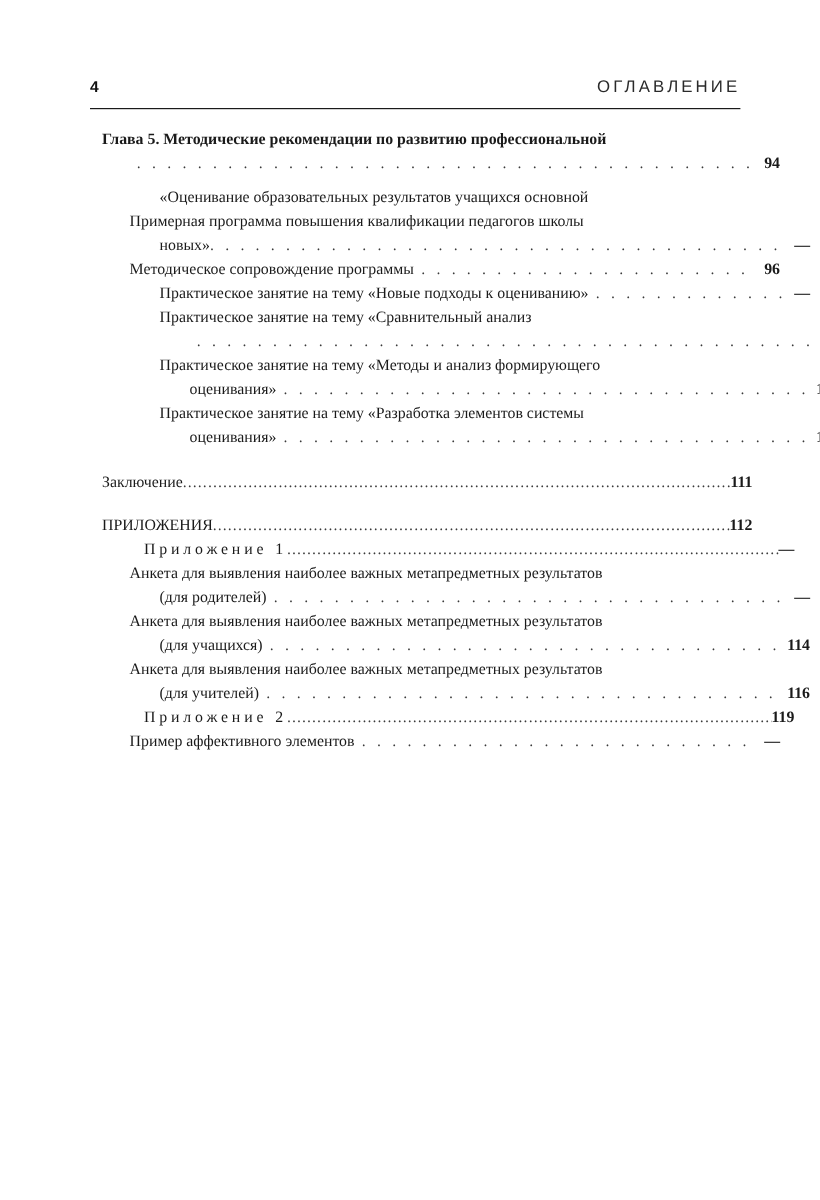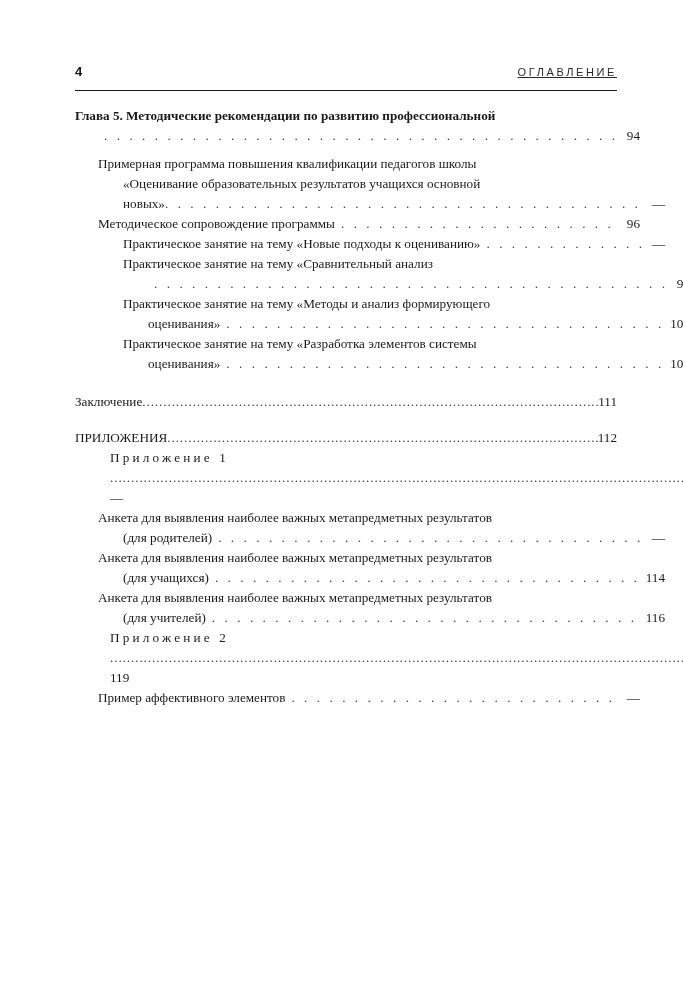--- a/index.html
+++ b/index.html
@@ -37,39 +37,38 @@
   }
   .folio {
     font-family: "Liberation Sans", "DejaVu Sans", sans-serif;
     font-weight: bold;
     font-size: 13px;
     letter-spacing: 0;
     color: #111;
   }
   .runhead-title {
     font-family: "Liberation Sans", "DejaVu Sans", sans-serif;
-    font-size: 11px;
+    font-size: 14px;
     letter-spacing: 2.6px;
     color: #2a2a2a;
     white-space: nowrap;
-    text-decoration: underline;
   }
   .rule {
     position: absolute;
     left: 75px;
     top: 90px;
     width: 542px;
     height: 0;
     border-top: 1.6px solid #1a1a1a;
   }
 
   
   .toc {
     position: absolute;
-    left: 75px;
+    left: 85px;
     top: 106px;
     width: 542px;
   }
 
   .entry {
     position: relative;
     width: 542px;
   }
 
   
@@ -87,28 +86,29 @@
   }
   .line .lead {
     flex: 1 1 auto;
     overflow: hidden;
     min-width: 0;
   }
   .line .pg {
     flex: 0 0 auto;
     text-align: left;
     font-variant-numeric: lining-nums;
+    font-weight: bold;
   }
 
   
   .ind-0  { padding-left: 0px;  }
   .ind-1  { padding-left: 23px; }
   .ind-2  { padding-left: 48px; }
   .ind-3  { padding-left: 73px; }
-  .ind-app{ padding-left: 35px; flex-direction: column; }
+  .ind-app{ padding-left: 35px; }
 
   .bold { font-weight: bold; }
 
   .wide { letter-spacing: 3.2px; }
 
   
   .lead-spaced {
     letter-spacing: 3.05px;
     font-size: 13.2px;
     color: #3a3a3a;
@@ -156,26 +156,26 @@
           <span class="txt bold">Глава 5. Методические рекомендации по развитию профессиональной</span>
           <span class="lead"></span>
         </div>
         <div class="line ind-1">
           <span class="lead lead-spaced gap-pre">. . . . . . . . . . . . . . . . . . . . . . . . . . . . . . . . . . . . . . . . . . . . . . . . . . . . . . . . . . . . . . . . . . . . . . . . . . . . . . . . . . . . . . . . . . . . . . . . . . . . . . . . . . . . . . . . . . .</span>
           <span class="pg gap-post">94</span>
         </div>
       </div>
       <div class="spacer-sm" style="height: 8px;"></div>
       <div class="entry">
+        <div class="line ind-2">
+          <span class="txt">«Оценивание образовательных результатов учащихся основной</span>
+          <span class="lead"></span>
+        </div>
         <div class="line ind-1">
           <span class="txt">Примерная программа повышения квалификации педагогов школы</span>
-          <span class="lead"></span>
-        </div>
-        <div class="line ind-2">
-          <span class="txt">«Оценивание образовательных результатов учащихся основной</span>
           <span class="lead"></span>
         </div>
         <div class="line ind-2">
           <span class="txt">новых»</span>
           <span class="lead lead-spaced">. . . . . . . . . . . . . . . . . . . . . . . . . . . . . . . . . . . . . . . . . . . . . . . . . . . . . . . . . . . . . . . . . . . . . . . . . . . . . . . . . . . . . . . . . . . . . . . . . . . . . . . . . . . . . . . . . . .</span>
           <span class="pg gap-post pg-dash">—</span>
         </div>
       </div>
       <div class="entry">
         <div class="line ind-1">

